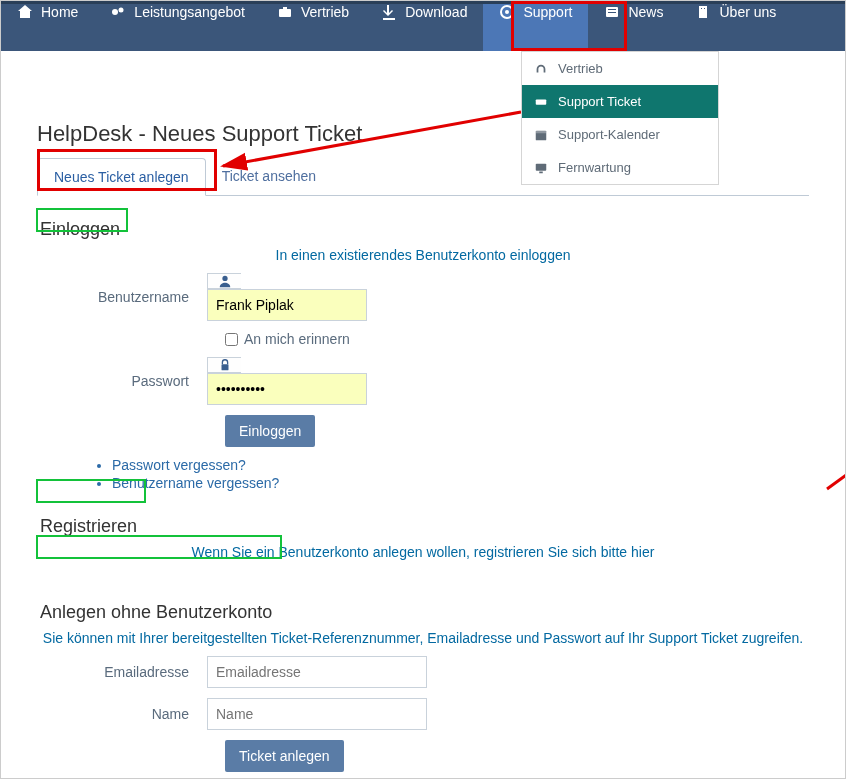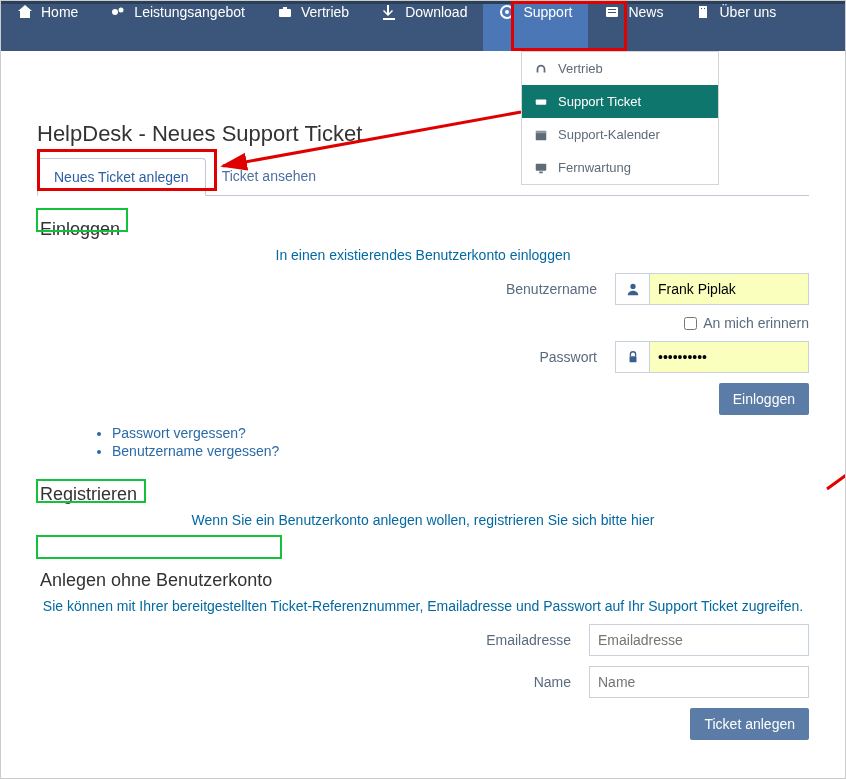--- a/index.html
+++ b/index.html
@@ -15,23 +15,23 @@
   .dropdown-item.selected { background: #0f766e; color: #fff; }
   .dropdown-item .dd-icon { width: 14px; height: 14px; display: inline-flex; }
   .dropdown-item .dd-icon svg { width: 14px; height: 14px; fill: currentColor; }
   .content { padding: 70px 36px 20px 36px; }
   .content h2 { font-size: 22px; font-weight: 400; color: #333; margin-bottom: 10px; }
   .tabs { display: flex; border-bottom: 1px solid #bfcad6; margin-bottom: 14px; font-size: 14px; }
   .tab { padding: 10px 16px; color: #4f6f9f; cursor: pointer; position: relative; top: 1px; }
   .tab.active { border: 1px solid #bfcad6; border-bottom: 1px solid #fff; border-radius: 4px 4px 0 0; color: #2b5fa3; background: #fff; }
   h3.section { font-size: 18px; font-weight: 400; color: #333; margin: 8px 0 6px 0; display: inline-block; padding: 1px 3px; }
   .hint { color: #0369a1; margin-bottom: 10px; text-align: center; }
-  .form-row { display: flex; align-items: center; margin-bottom: 10px; justify-content: flex-end; }
+  .form-row { display: flex; align-items: center; margin-bottom: 10px; }
   .form-row label { width: 170px; text-align: right; padding-right: 18px; color: #5a6b7d; }
-  .input-group { display: flex; align-items: stretch; }
+  .input-group { display: flex; align-items: stretch; flex-direction: column; }
   .input-addon { width: 34px; border: 1px solid #c9d2db; border-right: none; background: #fefefe; display: flex; align-items: center; justify-content: center; color: #3a5f8f; }
   .input-addon svg { width: 14px; height: 14px; fill: #3a5f8f; }
   .input-group input { height: 32px; border: 1px solid #c9d2db; padding: 0 8px; font-size: 14px; outline: none; }
   .input-group input.autofill { background: #faffbd; width: 160px; }
   input.plain { height: 32px; border: 1px solid #c9d2db; padding: 0 8px; font-size: 14px; width: 220px; outline: none; color: #888; }
   .form-row.offset { padding-left: 188px; }
   .form-row.offset.checkbox { gap: 6px; align-items: center; color: #5a6b7d; }
   .btn { background: #5a7ca6; color: #fff; border: none; padding: 8px 14px; font-size: 14px; border-radius: 2px; cursor: pointer; }
   ul.links { list-style: disc; margin: 8px 0 16px 58px; color: #2b6aa7; }
   ul.links li { margin: 2px 17px; cursor: pointer; }

